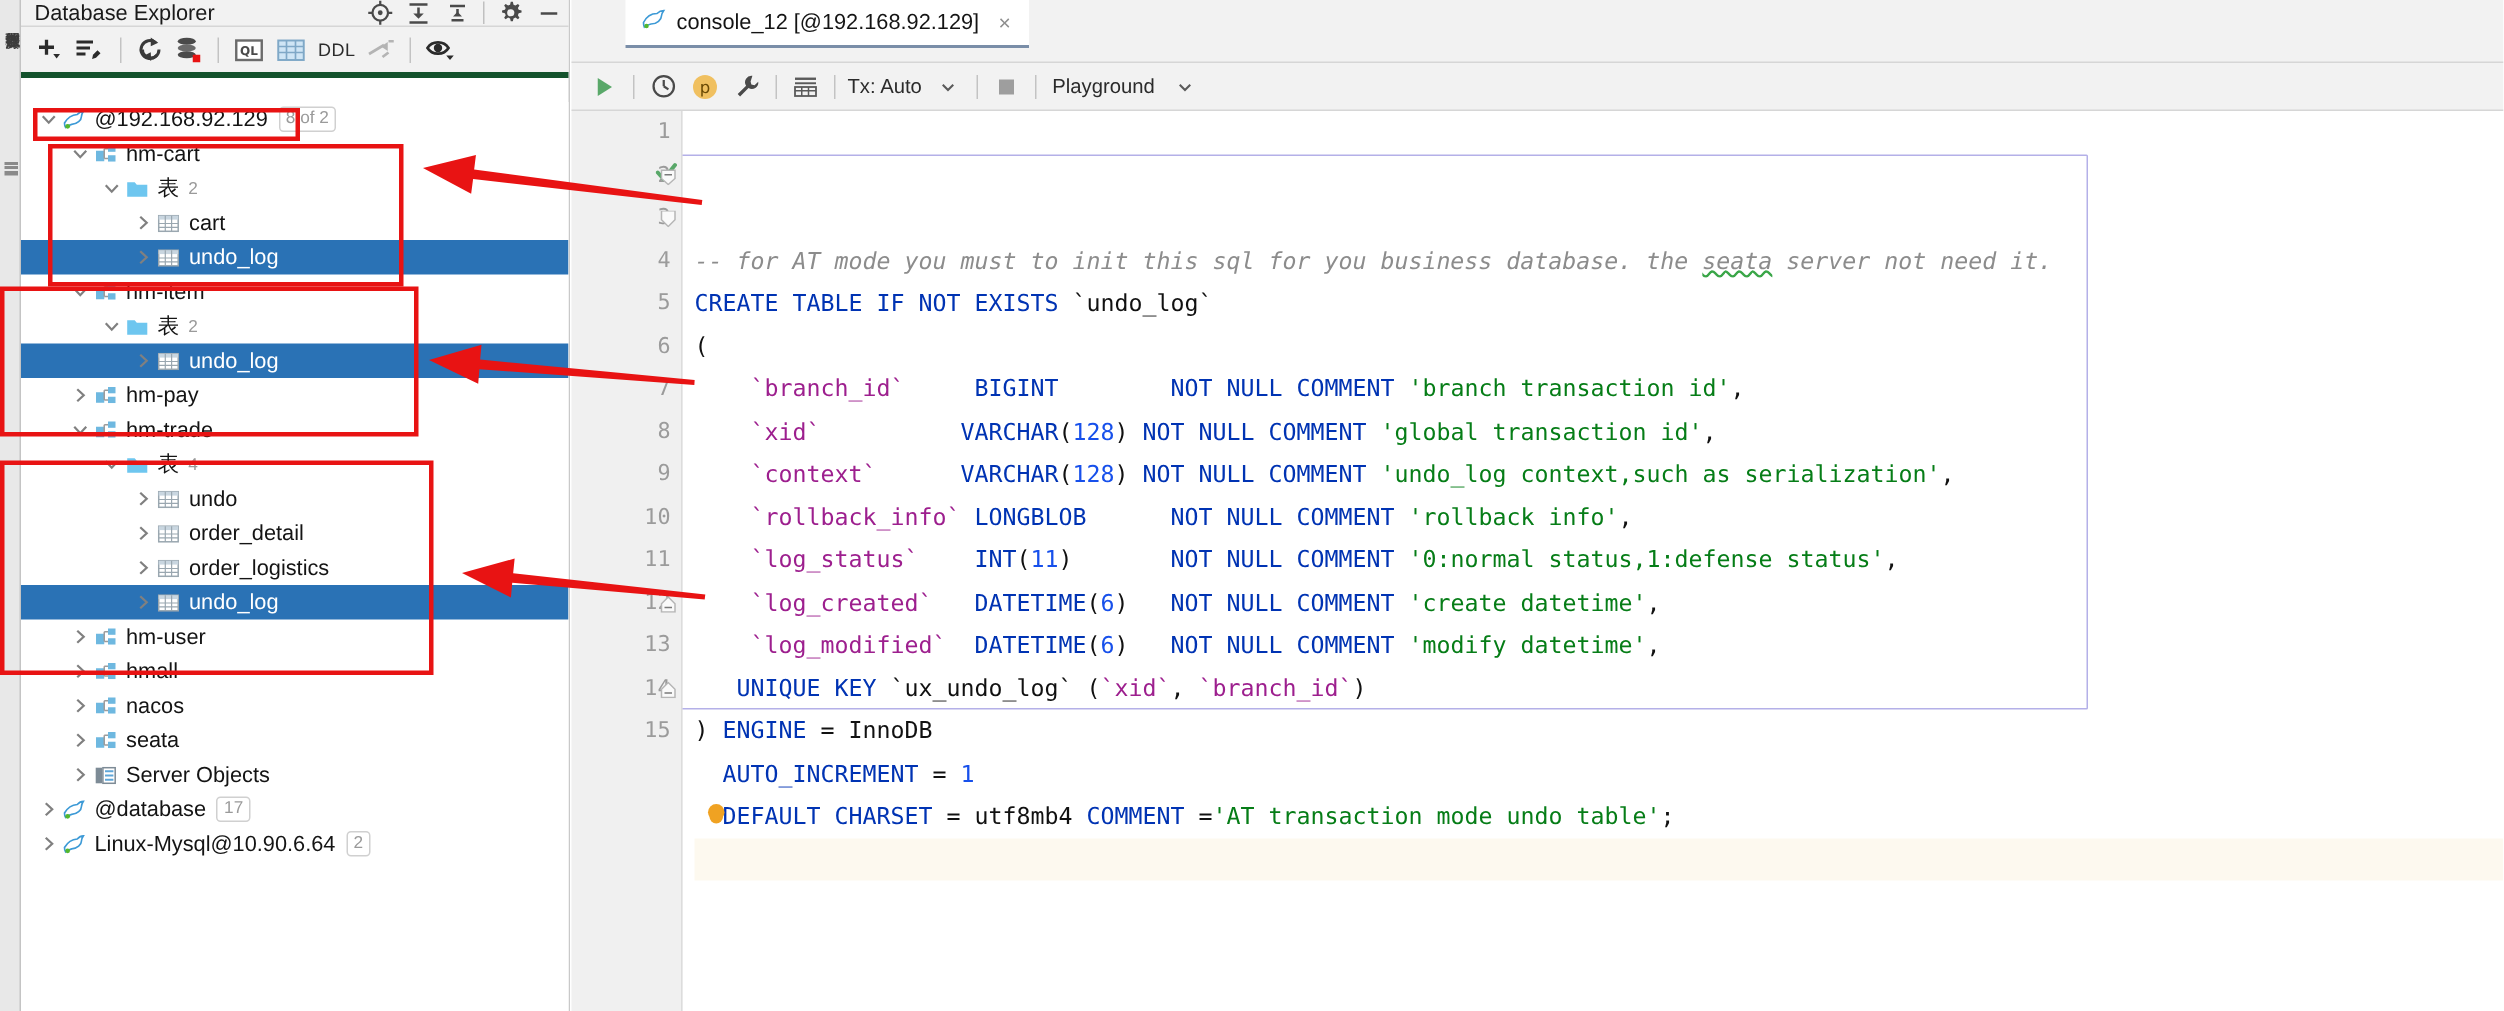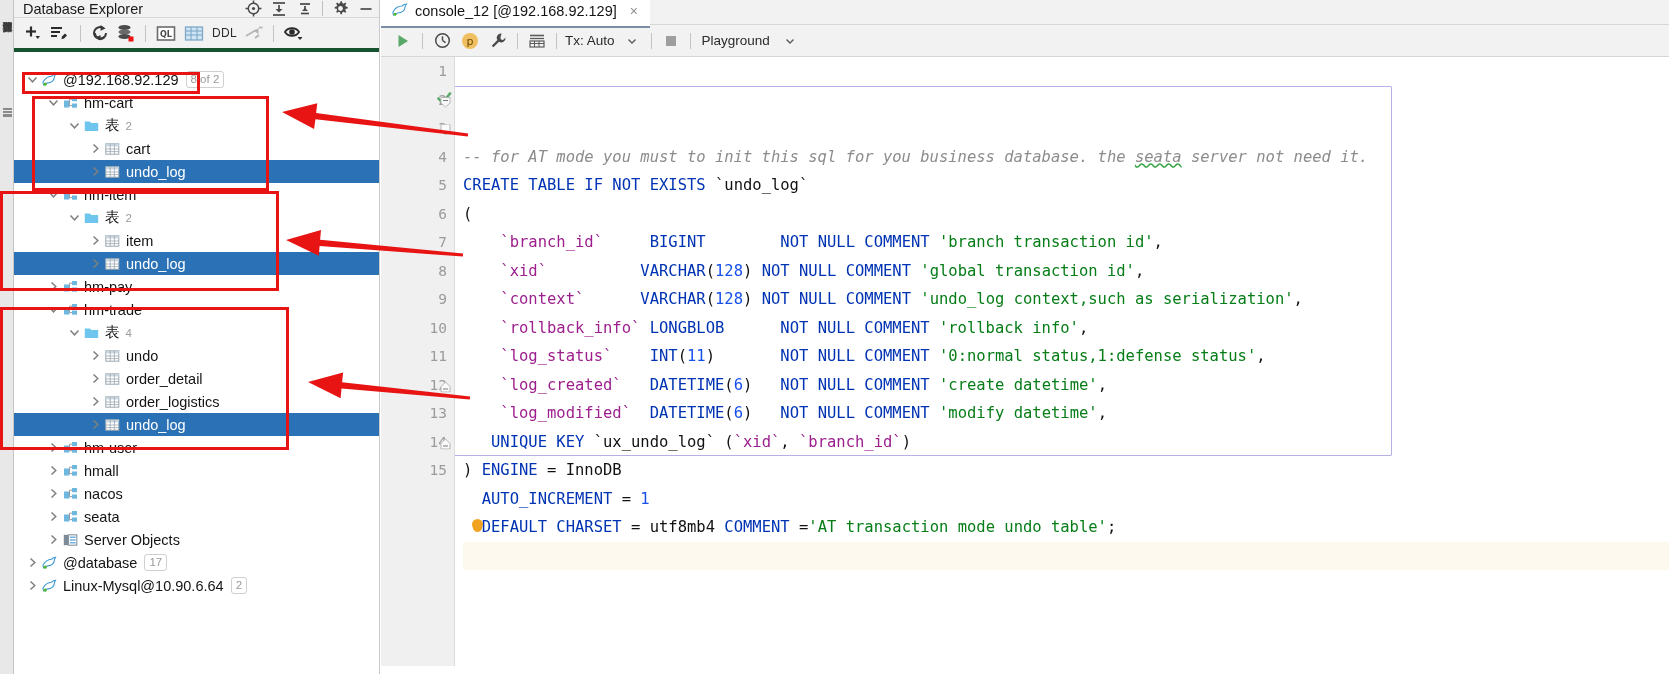--- a/index.html
+++ b/index.html
@@ -89,22 +89,22 @@
     border: 1px solid #d0d0d0; border-radius: 3px; padding: 0px 4px 1px 4px;
     line-height: 14px;
   }
 
   
   .editor-area {
     position: absolute; left: 381px; top: 0; right: 0; bottom: 0;
     background: #ffffff;
   }
   .tabbar {
-    position: relative; height: 25px; background: #f2f2f2;
-    border-bottom: 1px solid #d6d6d6; display: flex; align-items: center;
+    position: relative; height: 42px; background: #f2f2f2;
+    border-bottom: 1px solid #d6d6d6; display: flex; align-items: flex-start; padding-left: 36px;
   }
   .tab {
     height: 32px; background: #ffffff; display: flex; align-items: center;
     padding: 0 9px 0 10px; border-bottom: 2px solid #7a8ea8; cursor: pointer;
   }
   .tab-label { font-size: 14.5px; color: #141414; margin-left: 7px; }
   .tab-close {
     margin-left: 10px; width: 14px; height: 14px; display: flex;
     align-items: center; justify-content: center; color: #8f8f8f;
     font-size: 14px; cursor: pointer;
@@ -403,39 +403,20 @@
               <path d="M2.5 4.5 L6.5 8.8 L10.5 4.5" fill="none" stroke="#808080" stroke-width="1.5"></path>
             </svg>
           </div>
           <div class="ico">
             <svg width="15" height="14" viewBox="0 0 15 14">
               <path d="M0.8 2.5 h5 l1.4 1.6 h7 v8 h-13.4 z" fill="#6ec6ef"></path>
             </svg>
           </div>
           <span class="lbl-cn">表</span>
           <span class="cnt">2</span>
-        </div>
-        <div class="row">
-          <div style="width: 73px; flex: 0 0 auto;"></div>
-          <div class="arrow">
-            <svg width="13" height="13" viewBox="0 0 13 13">
-              <path d="M4.5 2.5 L8.8 6.5 L4.5 10.5" fill="none" stroke="#808080" stroke-width="1.5"></path>
-            </svg>
-          </div>
-          <div class="ico">
-            <svg width="15" height="14" viewBox="0 0 15 14">
-              <rect x="0.8" y="1.8" width="13" height="10.4" fill="#ffffff" stroke="#9aa7b0" stroke-width="1"></rect>
-              <rect x="0.8" y="1.8" width="13" height="2.6" fill="#c9d6e0"></rect>
-              <line x1="0.8" y1="7" x2="13.8" y2="7" stroke="#9aa7b0" stroke-width="0.8"></line>
-              <line x1="0.8" y1="9.6" x2="13.8" y2="9.6" stroke="#9aa7b0" stroke-width="0.8"></line>
-              <line x1="5.2" y1="1.8" x2="5.2" y2="12.2" stroke="#9aa7b0" stroke-width="0.8"></line>
-              <line x1="9.4" y1="1.8" x2="9.4" y2="12.2" stroke="#9aa7b0" stroke-width="0.8"></line>
-            </svg>
-          </div>
-          <span class="lbl">item</span>
         </div>
         <div class="row sel">
           <div style="width: 73px; flex: 0 0 auto;"></div>
           <div class="arrow">
             <svg width="13" height="13" viewBox="0 0 13 13">
               <path d="M4.5 2.5 L8.8 6.5 L4.5 10.5" fill="none" stroke="#808080" stroke-width="1.5"></path>
             </svg>
           </div>
           <div class="ico">
             <svg width="15" height="14" viewBox="0 0 15 14">

